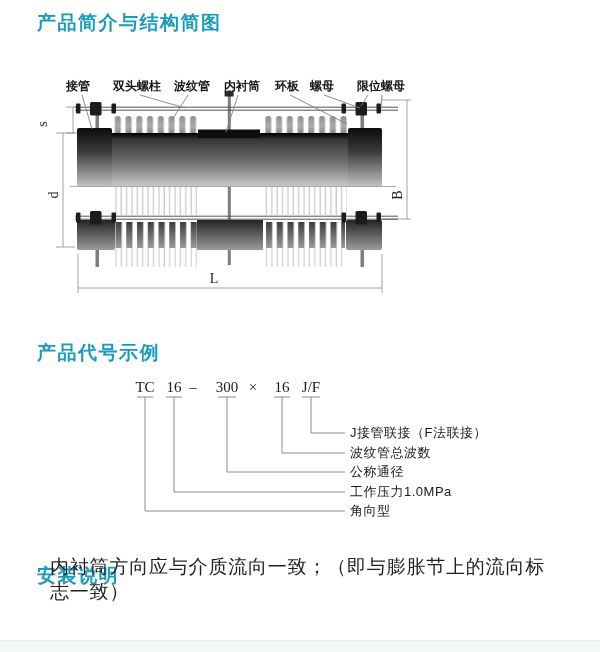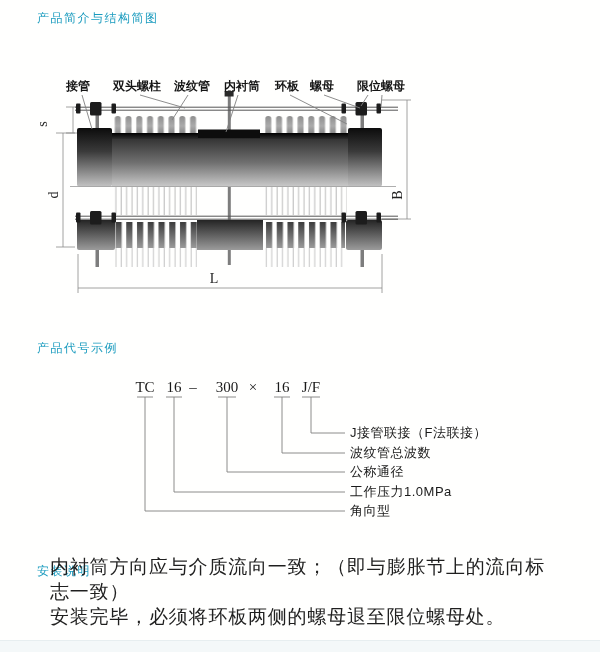--- a/index.html
+++ b/index.html
@@ -1,18 +1,18 @@
 <!DOCTYPE html>
 <html><head>
 <meta charset="utf-8">
 <style>
   html,body{margin:0;padding:0}
   body{width:600px;height:652px;position:relative;background:#fffffe;overflow:hidden;
        font-family:"Liberation Sans","DejaVu Sans",sans-serif}
-  .section-title{position:absolute;left:37px;color:#1a9bbe;font-size:12px;font-weight:normal;
+  .section-title{position:absolute;left:37px;color:#1a9bbe;font-size:19px;font-weight:bold;
        letter-spacing:1.5px}
   #title-intro{top:10px}
   #title-code{top:340px}
   #title-install{top:563px}
   .install-text{position:absolute;left:50px;top:554px;width:500px;font-size:19px;
        color:#1f1f1f;line-height:25px;letter-spacing:0.8px}
   svg{position:absolute}
   #diagram{left:30px;top:62px}
   #codefig{left:100px;top:376px}
   .plabel{font-family:"Liberation Sans","DejaVu Sans",sans-serif;font-size:12px;font-weight:bold;fill:#151515}
@@ -206,16 +206,15 @@
   <text class="legend" x="250" y="81">波纹管总波数</text>
   <text class="legend" x="250" y="100">公称通径</text>
   <text class="legend" x="250" y="120">工作压力1.0MPa</text>
   <text class="legend" x="250" y="139">角向型</text>
 </svg>
 
 <div class="section-title" id="title-install">安装说明</div>
 
 <div class="install-text">
   <div>内衬筒方向应与介质流向一致；（即与膨胀节上的流向标志一致）</div>
-  <div>安装完毕，必须将环板两侧的螺母退至限位螺母处。</div>
 </div>
 
 <div class="bottom-strip"></div>
 
 </body></html>

